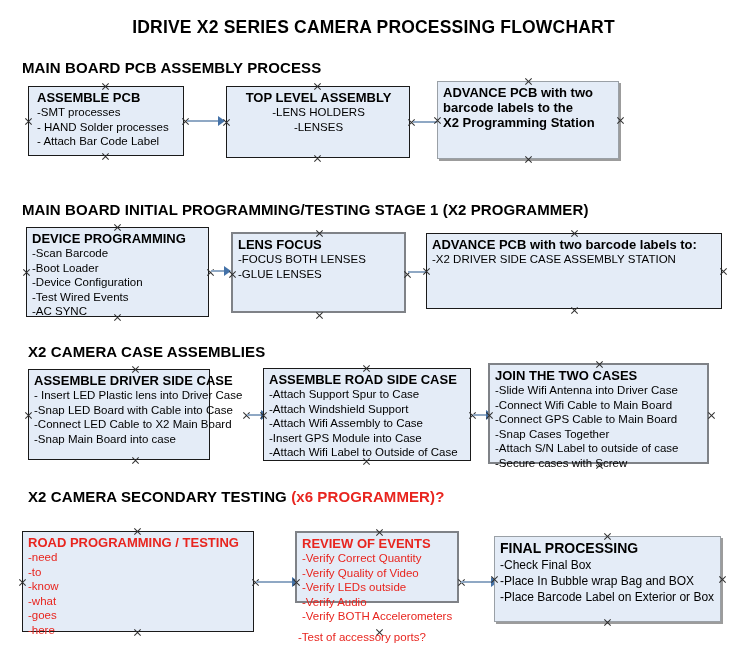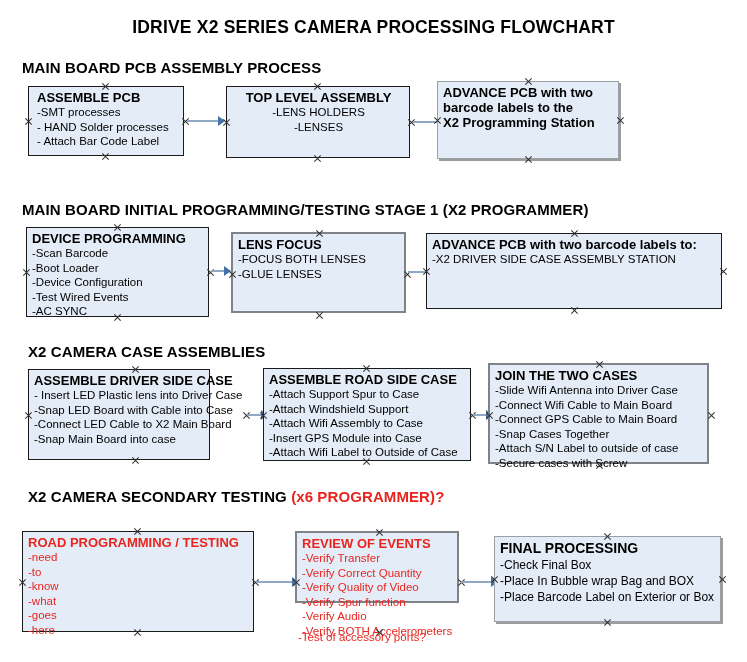--- a/index.html
+++ b/index.html
@@ -304,24 +304,23 @@
     <div class="handle" style="left:228px; top:46px;"></div>
     <div class="handle" style="left:110px; top:96px;"></div>
   </div>
 
   <div class="conn" style="left:256px; top:581px; width:39px;"></div>
   <div class="conn-head" style="left:292px; top:577px;"></div>
 
   <div class="box thick" style="left:295px; top:531px; width:164px; height:72px;">
     <div class="box-title red">REVIEW OF EVENTS</div>
     <div class="box-body">
-      <div class="box-line red">-Verify Transfer</div>
       <div class="box-line red">-Verify Correct Quantity</div>
       <div class="box-line red">-Verify Quality of Video</div>
-      <div class="box-line red">-Verify Spur function</div>
+      <div class="box-line red">-Verify LEDs outside</div>
       <div class="box-line red">-Verify Audio</div>
       <div class="box-line red">-Verify BOTH Accelerometers</div>
     </div>
     <div class="handle" style="left:78px; top:-5px;"></div>
     <div class="handle" style="left:-5px; top:45px;"></div>
     <div class="handle" style="left:160px; top:45px;"></div>
     <div class="handle" style="left:78px; top:95px;"></div>
   </div>
   <div class="overflow-line" style="left:298px; top:630px;">-Test of accessory ports?</div>
 

